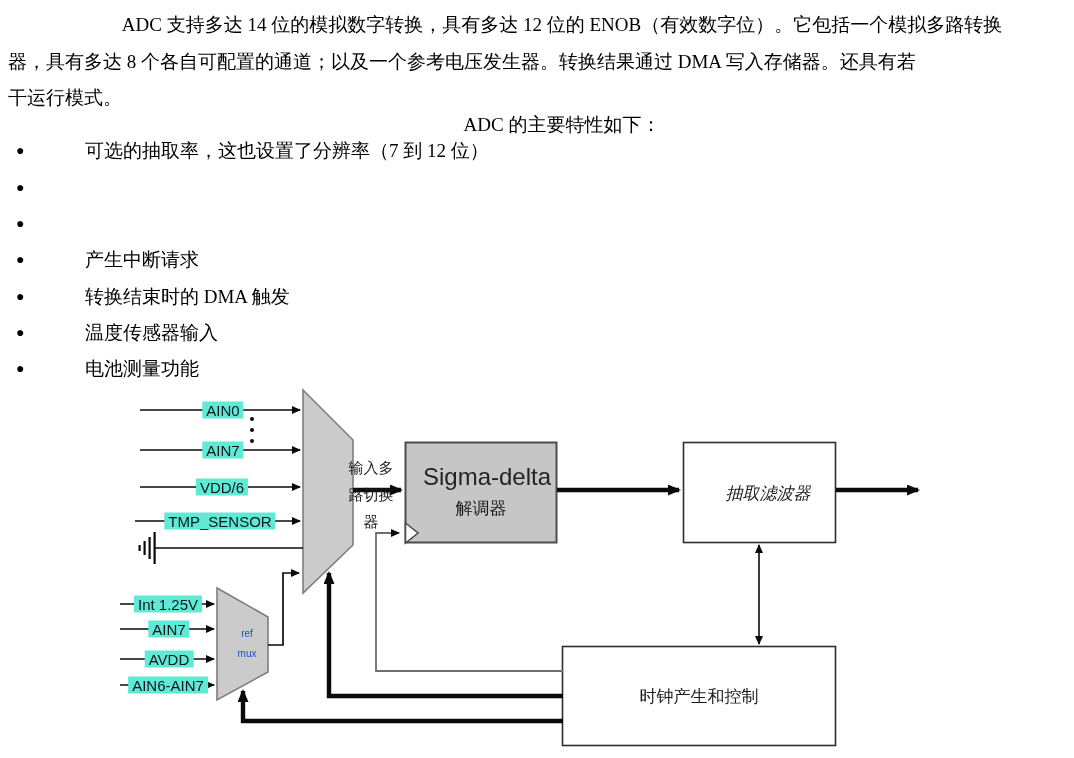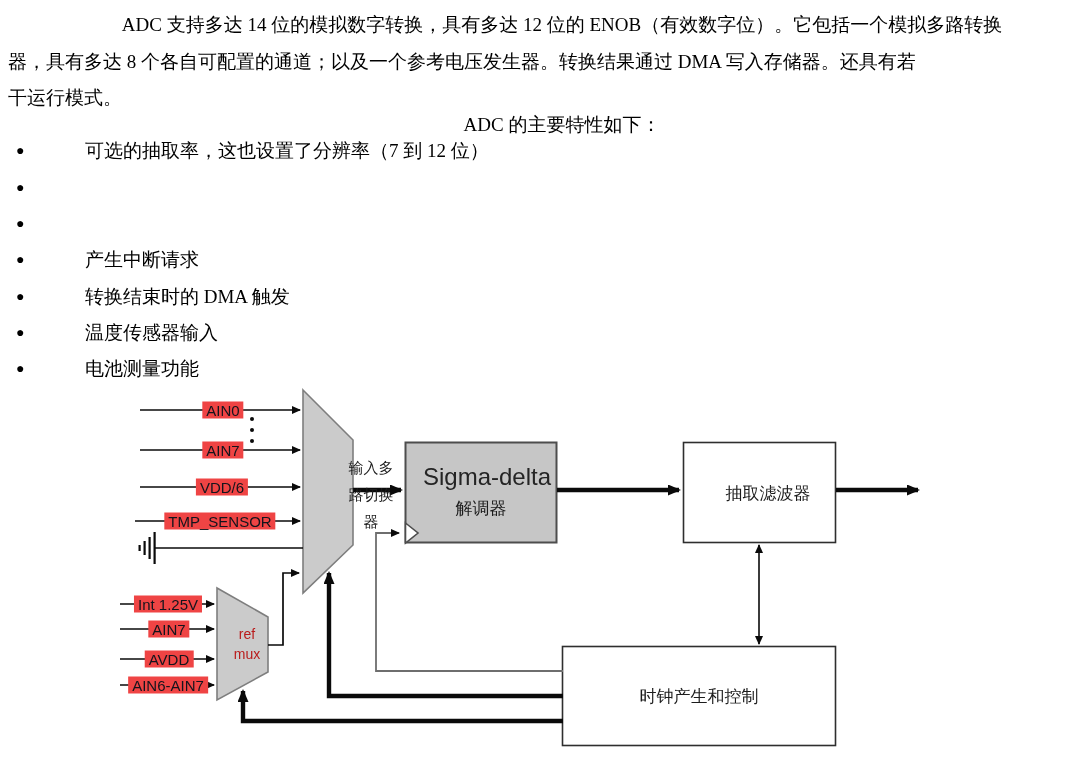--- a/index.html
+++ b/index.html
@@ -18,32 +18,32 @@
   .shape-mux{fill:var(--mux_fill);stroke:var(--mux_border);stroke-width:1.6px;}
   .shape-sigma{fill:var(--sigma_fill);stroke:var(--sigma_border);stroke-width:2px;}
   .shape-box{fill:#ffffff;stroke:var(--box_border);stroke-width:1.6px;}
   .chev{fill:#ffffff;stroke:var(--sigma_border);stroke-width:1.6px;}
   .tl{stroke:var(--signal_line);stroke-width:1.7px;fill:none;}
   .tk{stroke:var(--signal_line);stroke-width:4.4px;fill:none;}
   .ck{stroke:var(--clock_line);stroke-width:1.8px;fill:none;}
   .da{stroke:var(--signal_line);stroke-width:1.6px;fill:none;}
   .ah{fill:var(--signal_line);}
   .ink{fill:var(--signal_line);}
-  .dlabel{position:absolute;transform:translate(-50%,-50%);background:#ef4444;padding:0 4px;
+  .dlabel{position:absolute;transform:translate(-50%,-50%);background:#5eead4;padding:0 4px;
           font-family:"Liberation Sans","DejaVu Sans",sans-serif;font-size:15px;
           color:var(--label,#14141c);white-space:nowrap;text-align:center;}
   .blocktxt{position:absolute;text-align:center;color:#1c1c1c;}
   #muxlabel{left:303px;top:80px;width:50px;font-size:15px;line-height:27px;padding-left:43px;}
   #sigtitle{left:405px;top:88px;width:164px;font-size:24px;
             font-family:"Liberation Sans","DejaVu Sans",sans-serif;color:#242424;}
   #sigsub{left:405px;top:122px;width:152px;font-size:17px;}
-  #filtlabel{left:683px;top:107px;width:170px;font-size:17px;}
+  #filtlabel{left:683px;top:107px;width:170px;font-size:17px;font-style:italic;}
   #clklabel{left:562px;top:310px;width:274px;font-size:17px;}
-  #reflabel{left:217px;top:249px;width:60px;font-size:14px;line-height:20px;
-            font-family:"Liberation Sans","DejaVu Sans",sans-serif;color:#b91c1c;}
+  #reflabel{left:217px;top:249px;width:60px;font-size:10px;line-height:20px;
+            font-family:"Liberation Sans","DejaVu Sans",sans-serif;color:#1d4ed8;}
 </style>
 </head>
 <body>
 
 <div class="trow indent" style="top:13px">ADC 支持多达 14 位的模拟数字转换，具有多达 12 位的 ENOB（有效数字位）。它包括一个模拟多路转换</div>
 <div class="trow" style="top:50px">器，具有多达 8 个各自可配置的通道；以及一个参考电压发生器。转换结果通过 DMA 写入存储器。还具有若</div>
 <div class="trow" style="top:86px">干运行模式。</div>
 <div class="trow indent" style="top:113px">ADC 的主要特性如下：</div>
 
 <div class="brow" style="top:139px">

